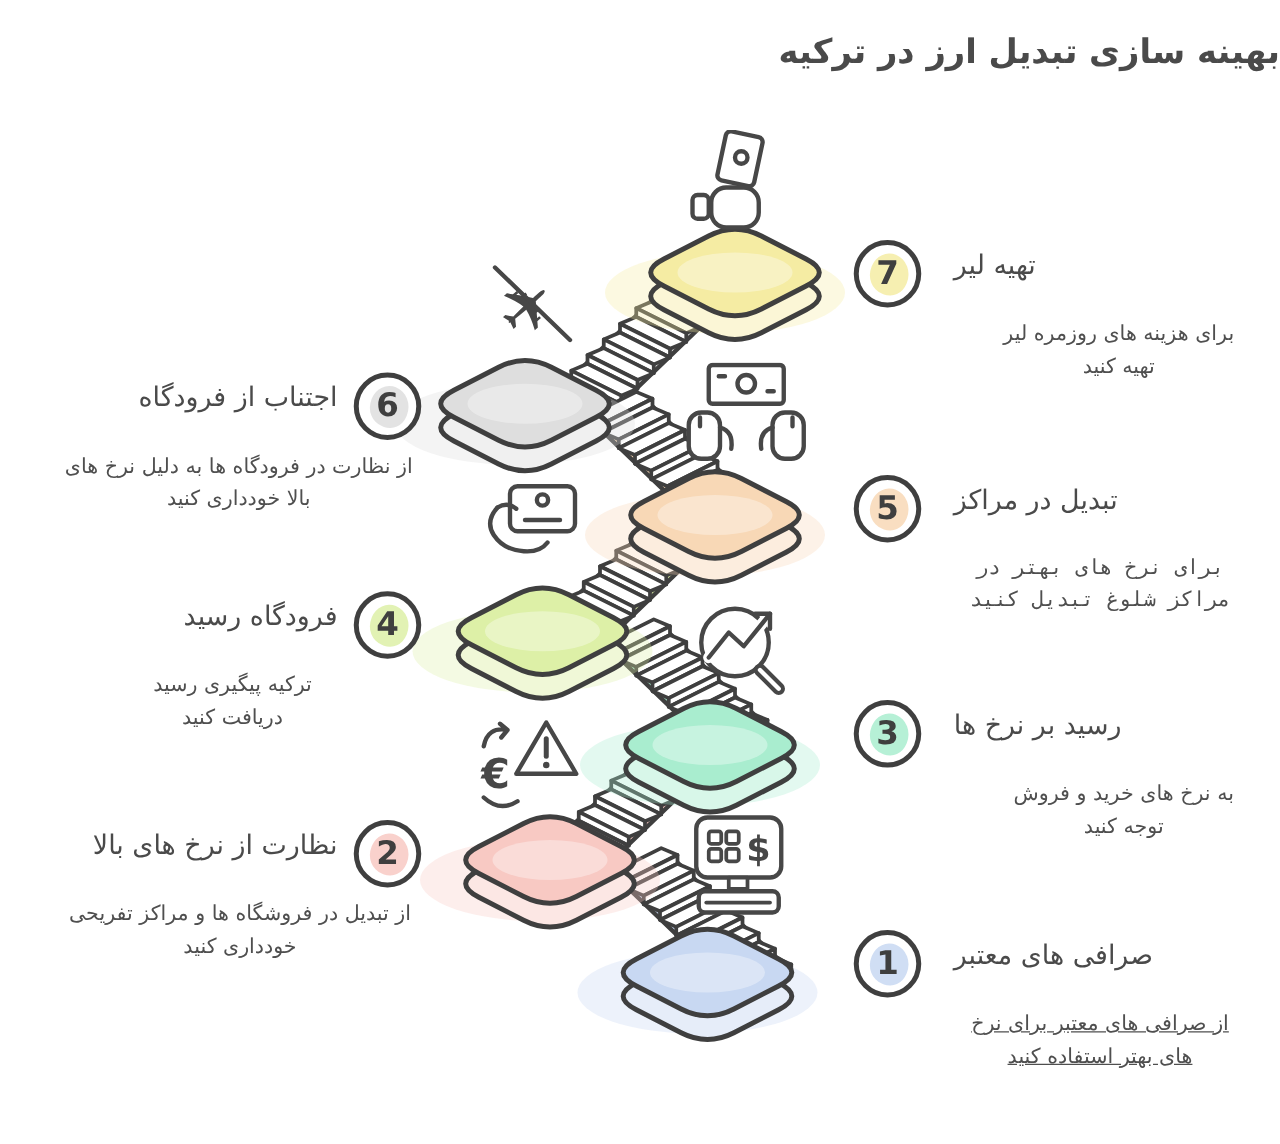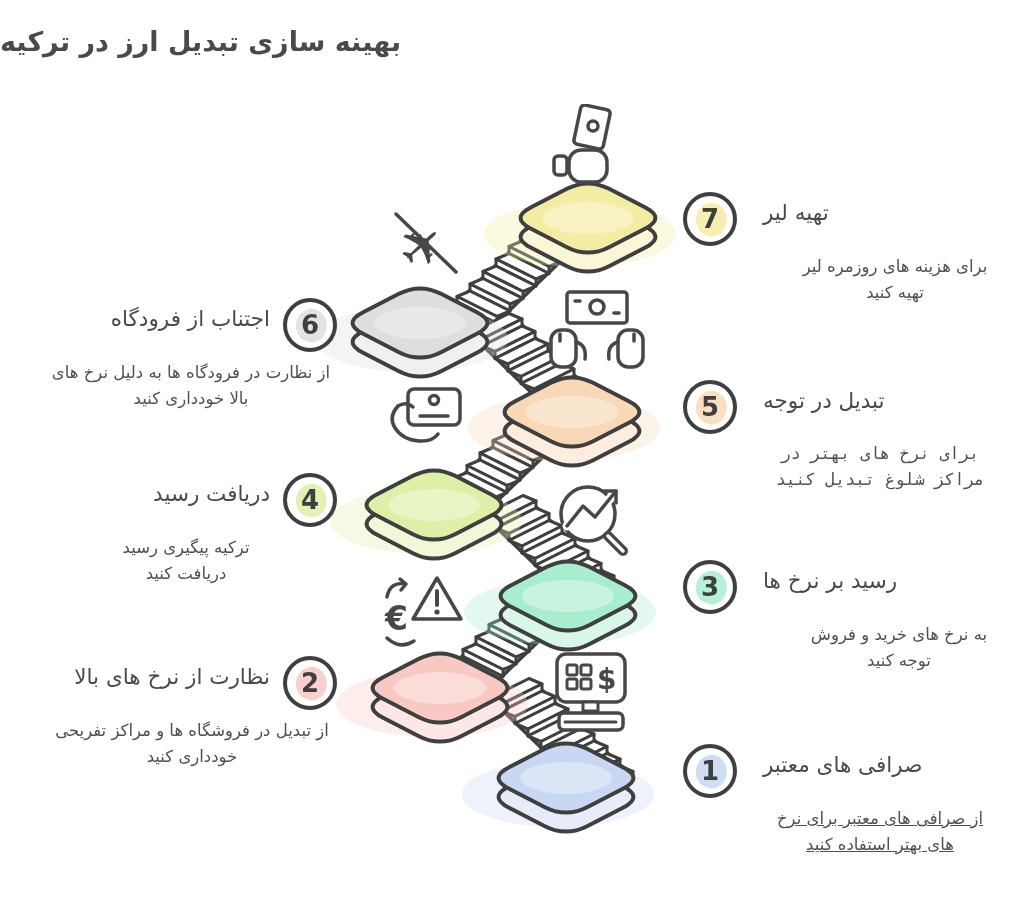--- a/index.html
+++ b/index.html
@@ -1,18 +1,18 @@
 <!DOCTYPE html>
 <html lang="fa"><head>
 <meta charset="utf-8">
 <style>
   html,body{margin:0;padding:0;background:#fff;}
   #canvas{position:relative;width:1024px;height:915px;margin:0 auto;background:#ffffff;
           font-family:"DejaVu Sans",sans-serif;overflow:hidden;}
-  #page-title{position:absolute;top:26px;left:0;width:1024px;text-align:left;margin:0;
+  #page-title{position:absolute;top:26px;left:0;width:1024px;text-align:right;margin:0;
           font-size:27px;font-weight:bold;color:#4A4A4A;}
   #scene{position:absolute;left:0;top:0;}
   .icon{position:absolute;}
   .step{position:absolute;direction:rtl;}
   .step.right{left:675px;width:340px;}
   .step.left{left:28px;width:332px;}
   .badge{position:absolute;width:54px;height:54px;border:4px solid #3F3F3F;border-radius:50%;
          background:#fff;box-sizing:border-box;top:2px;}
   .right .badge{left:8px;}
   .left  .badge{left:255px;}
@@ -252,30 +252,30 @@
     </div>
     <h2 class="step-title">اجتناب از فرودگاه</h2>
     <p class="step-desc">از نظارت در فرودگاه ها به دلیل نرخ های بالا خودداری کنید</p>
   </div>
 
   <div class="step right s5" style="top:378px">
     <div class="badge">
       <span class="blob" style="background: rgb(248, 216, 182);"></span>
       <span class="num">5</span>
     </div>
-    <h2 class="step-title">تبدیل در توجه</h2>
+    <h2 class="step-title">تبدیل در مراکز</h2>
     <p class="step-desc">برای نرخ های بهتر در مراکز شلوغ تبدیل کنید</p>
   </div>
 
   <div class="step left s4" style="top:471px">
     <div class="badge">
       <span class="blob" style="background: rgb(221, 240, 167);"></span>
       <span class="num">4</span>
     </div>
-    <h2 class="step-title">دریافت رسید</h2>
+    <h2 class="step-title">فرودگاه رسید</h2>
     <p class="step-desc">ترکیه پیگیری رسید دریافت کنید</p>
   </div>
 
   <div class="step right s3" style="top:558px">
     <div class="badge">
       <span class="blob" style="background: rgb(169, 237, 207);"></span>
       <span class="num">3</span>
     </div>
     <h2 class="step-title">رسید بر نرخ ها</h2>
     <p class="step-desc">به نرخ های خرید و فروش توجه کنید</p>

